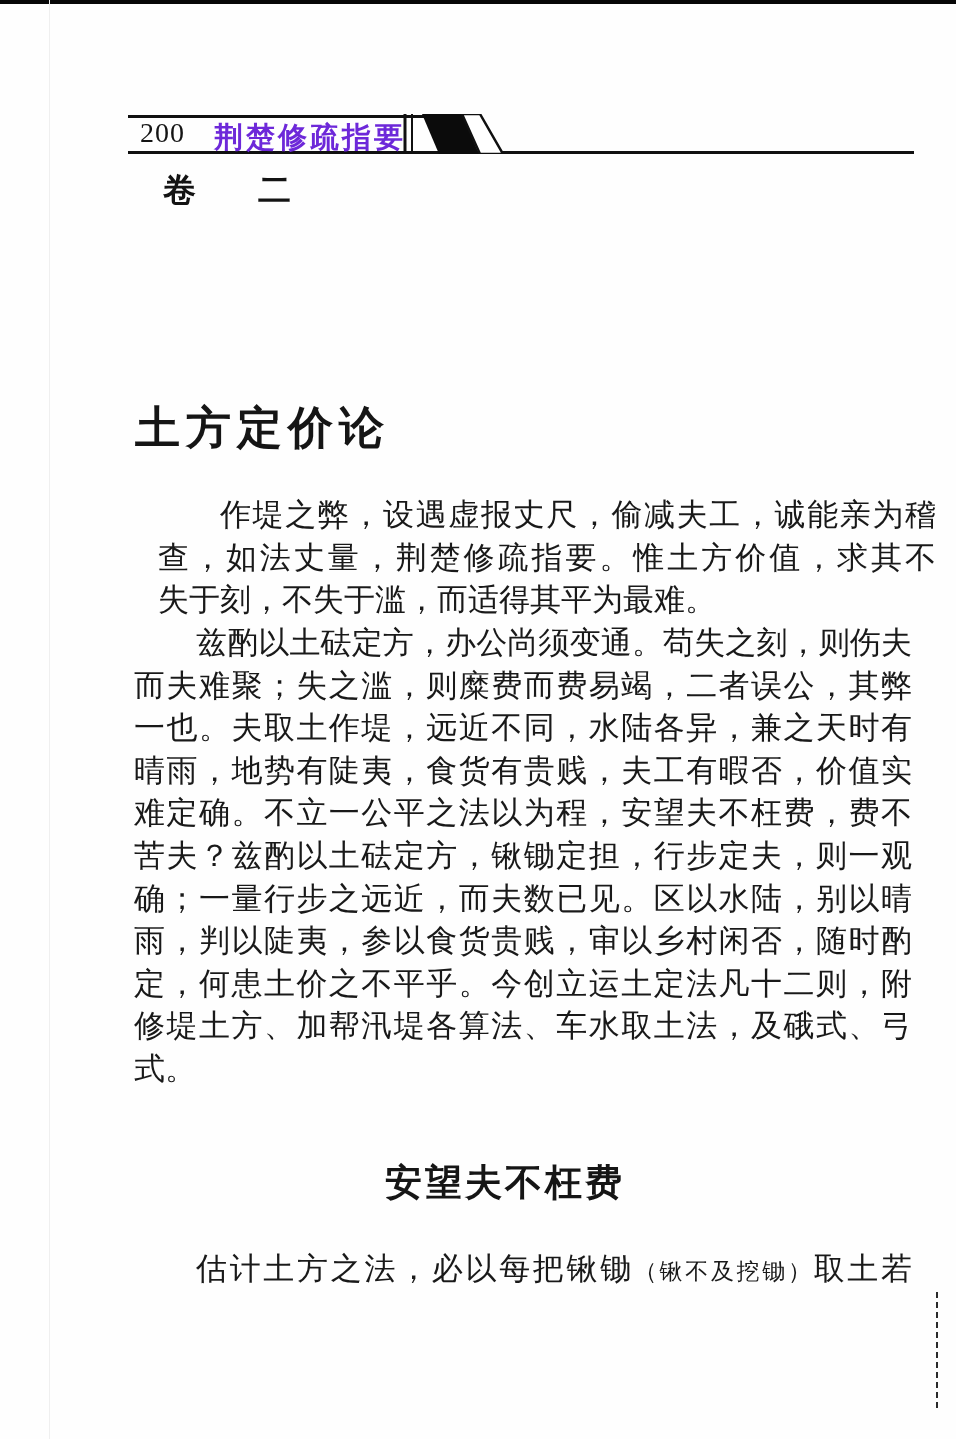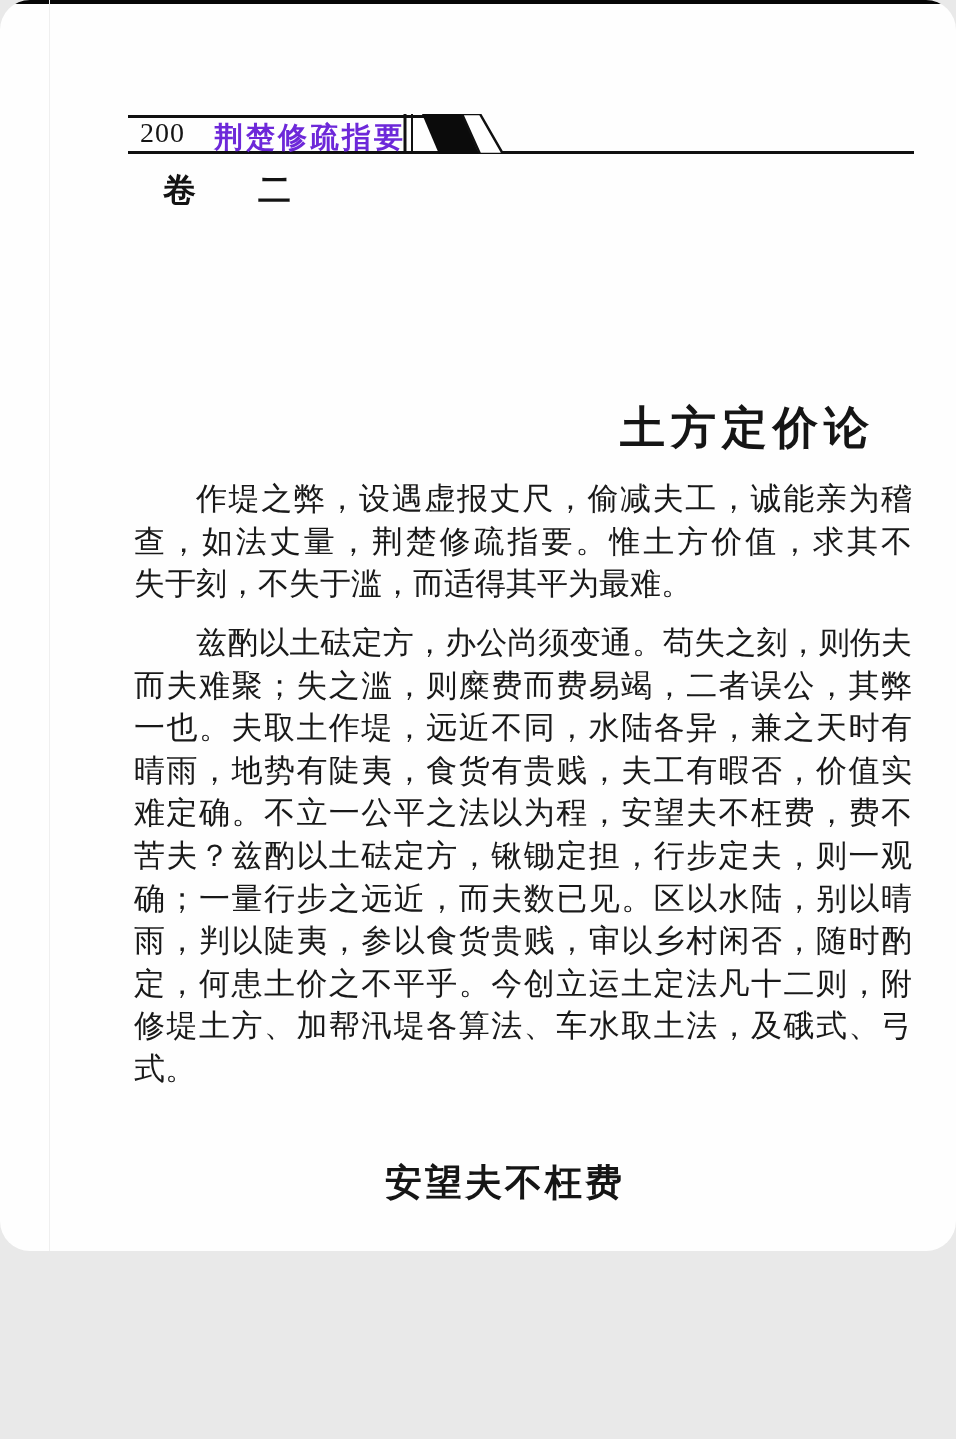--- a/index.html
+++ b/index.html
@@ -1,46 +1,46 @@
 <!DOCTYPE html>
 <html><head>
 <meta charset="utf-8">
 <style>
   * { margin:0; padding:0; box-sizing:border-box; }
   html,body { width:956px; height:1439px; }
   body { background:#e9e9e9; font-family:"Liberation Serif","DejaVu Serif",serif; }
   .page {
-    position:relative; width:956px; height:1251px; background:#fefefe;
-    overflow:hidden; color:#1a1a1a;border-radius:30px;
+    position:relative; width:956px; height:1439px; background:#fefefe;
+    overflow:hidden; color:#1a1a1a;
   }
   
   .edge-top { position:absolute; left:0; top:0; width:956px; height:4px; background:#060606; }
   .edge-left-faint { position:absolute; left:49px; top:0; width:1px; height:1439px; background:#efefef; }
   .edge-right-dashes { position:absolute; left:936px; top:1292px; width:0; height:116px; border-left:2px dashed #2a2a2a; }
   
   .running-head { position:absolute; left:128px; top:113px; width:786px; height:42px; }
   .rule-top { position:absolute; left:0; top:2px; width:336px; height:3px; background:#101010; }
   .rule-bottom { position:absolute; left:0; top:38px; width:786px; height:3px; background:#101010; }
   .pgnum { position:absolute; left:12px; top:4px; font-size:28px; letter-spacing:1px; color:#141414; }
   .book { position:absolute; left:86px; top:5px; font-size:29px; letter-spacing:3px; font-weight:600; color:#6d28d9; }
   .ornament { position:absolute; left:274px; top:1px; width:116px; height:40px; }
   
   .volume { position:absolute; left:135px; top:168px; font-size:33px; font-weight:700; color:#131313;margin-left:28px; }
   .vol-num { margin-left:62px; }
   
   .title {
     position:absolute; left:135px; top:398px; width:740px;
-    text-align:right; font-size:45px; font-weight:600; letter-spacing:6px; color:#151515;
+    text-align:left; font-size:45px; font-weight:600; letter-spacing:6px; color:#151515;
   }
   
   .body { position:absolute; left:134px; width:778px; font-size:31px; color:#191919; }
   .pline { line-height:42.6px; text-align:justify; text-align-last:justify; text-justify:inter-character; }
   .pline.first { text-indent:2em; }
   .pline.no-just { text-align-last:left; }
-  .p1 { top:478px; }
+  .p1 { top:494px;margin-left:24px; }
   .p2 { top:622px; }
   .p3 { top:1248px; }
   .annot { font-size:23px; letter-spacing:0; }
   
   .subtitle {
     position:absolute; left:135px; top:1158px; width:740px; line-height:50px;
     text-align:center; font-size:37px; font-weight:600; letter-spacing:3px; color:#151515;
   }
 </style>
 </head>
@@ -85,14 +85,17 @@
       <div class="pline">苦夫？兹酌以土砝定方，锹锄定担，行步定夫，则一观</div>
       <div class="pline">确；一量行步之远近，而夫数已见。区以水陆，别以晴</div>
       <div class="pline">雨，判以陡夷，参以食货贵贱，审以乡村闲否，随时酌</div>
       <div class="pline">定，何患土价之不平乎。今创立运土定法凡十二则，附</div>
       <div class="pline">修堤土方、加帮汛堤各算法、车水取土法，及硪式、弓</div>
       <div class="pline no-just">式。</div>
     </div>
 
   <h2 class="subtitle">安望夫不枉费</h2>
 
+  <div class="body p3">
+      <div class="pline first">估计土方之法，必以每把锹锄<span class="annot">（锹不及挖锄）</span>取土若</div>
+    </div>
 
 </div>
 
 </body></html>

